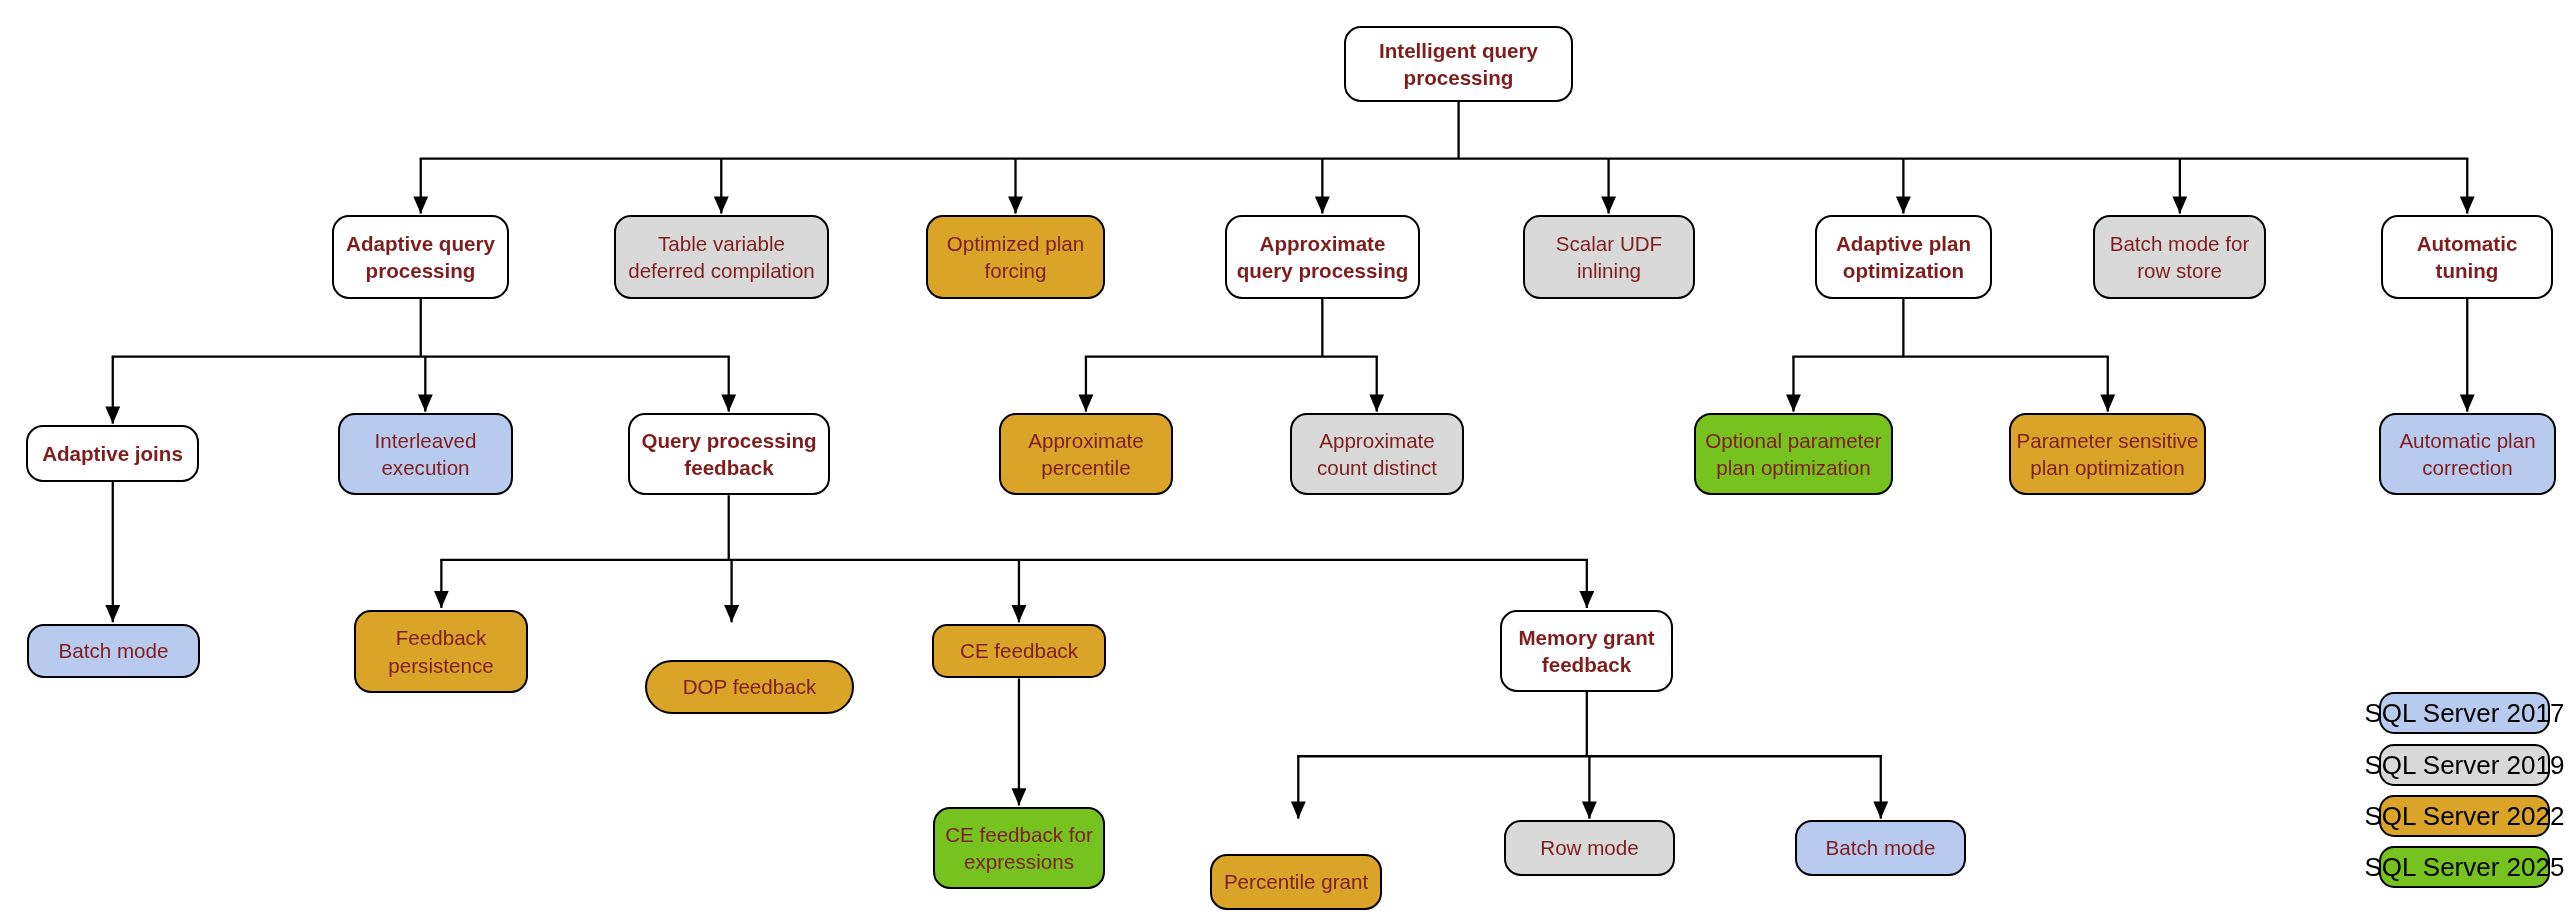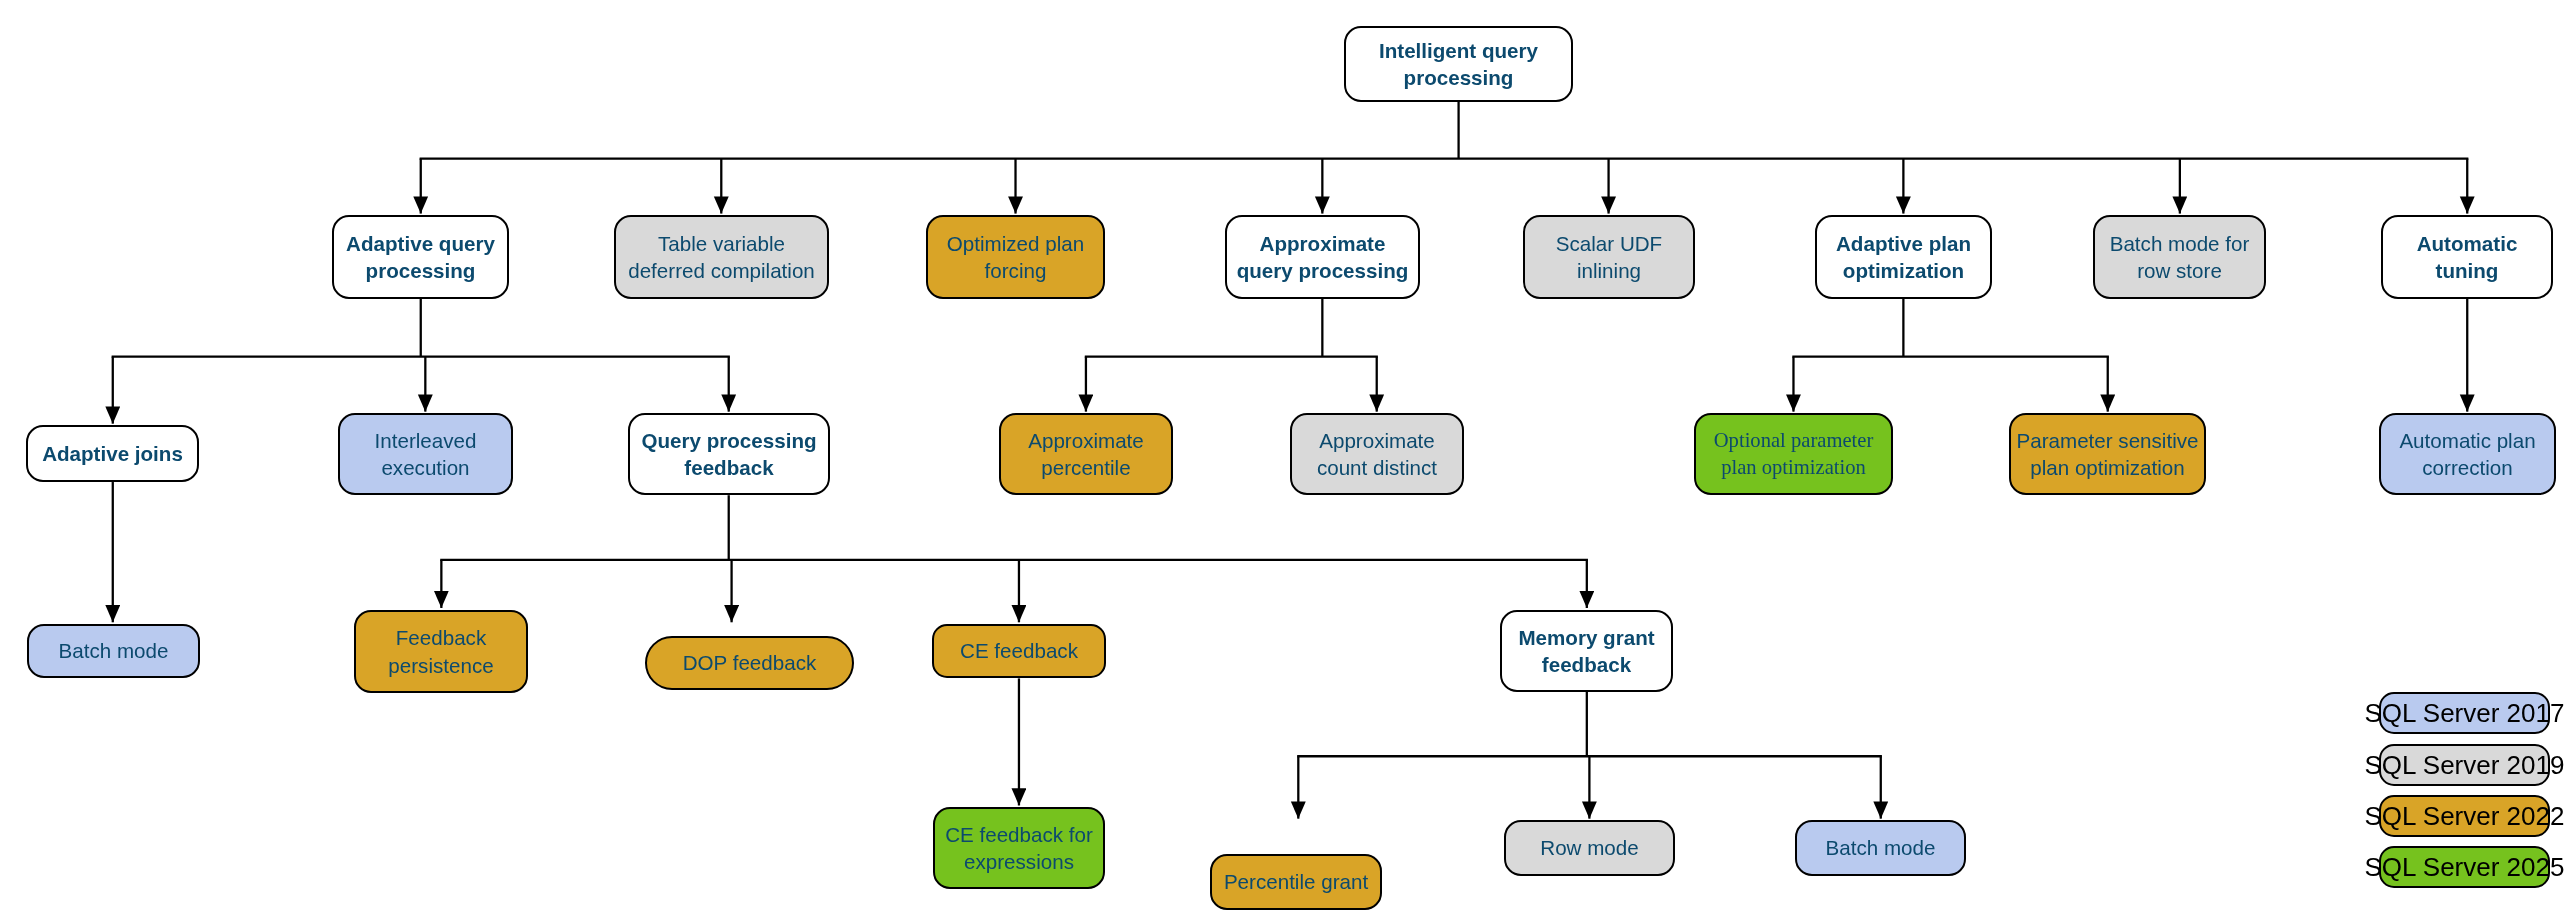--- a/index.html
+++ b/index.html
@@ -26,21 +26,21 @@
     box-sizing: border-box;
     border: 2.3px solid #000000;
     border-radius: 17px;
     display: flex;
     align-items: center;
     justify-content: center;
     text-align: center;
     white-space: pre;
     font-size: 20.6px;
     line-height: 1.32;
-    color: #0c4a6e;
+    color: #7f1d1d;
     font-weight: 400;
     z-index: 2;
   }
   .node.cat-none {
     background: #ffffff;
     font-weight: 700;
   }
   .legend-pill {
     position: absolute;
     box-sizing: border-box;
@@ -128,30 +128,30 @@
 tuning</div>
       <div class="node cat-none" style="left: 26px; top: 425px; width: 173px; height: 57px; background: rgb(255, 255, 255);">Adaptive joins</div>
       <div class="node cat-2017" style="left: 338px; top: 413px; width: 175px; height: 82px; background: rgb(185, 202, 239);">Interleaved
 execution</div>
       <div class="node cat-none" style="left: 628px; top: 413px; width: 202px; height: 82px; background: rgb(255, 255, 255);">Query processing
 feedback</div>
       <div class="node cat-2022" style="left: 999px; top: 413px; width: 174px; height: 82px; background: rgb(217, 164, 39);">Approximate
 percentile</div>
       <div class="node cat-2019" style="left: 1290px; top: 413px; width: 174px; height: 82px; background: rgb(217, 217, 217);">Approximate
 count distinct</div>
-      <div class="node cat-2025" style="left: 1694px; top: 413px; width: 199px; height: 82px; background: rgb(118, 194, 30); font-family: Liberation Serif, serif;">Optional parameter
+      <div class="node cat-2025" style="left: 1694px; top: 413px; width: 199px; height: 82px; background: rgb(118, 194, 30);">Optional parameter
 plan optimization</div>
       <div class="node cat-2022" style="left: 2009px; top: 413px; width: 197px; height: 82px; background: rgb(217, 164, 39);">Parameter sensitive
 plan optimization</div>
       <div class="node cat-2017" style="left: 2379px; top: 413px; width: 177px; height: 82px; background: rgb(185, 202, 239);">Automatic plan
 correction</div>
       <div class="node cat-2017" style="left: 27px; top: 624px; width: 173px; height: 54px; background: rgb(185, 202, 239);">Batch mode</div>
       <div class="node cat-2022" style="left: 354px; top: 610px; width: 174px; height: 83px; background: rgb(217, 164, 39);">Feedback
 persistence</div>
-      <div class="node cat-2022" style="left: 645px; top: 636px; width: 209px; height: 54px; background: rgb(217, 164, 39); border-radius: 27px;">DOP feedback</div>
+      <div class="node cat-2022" style="left: 645px; top: 660px; width: 209px; height: 54px; background: rgb(217, 164, 39); border-radius: 27px;">DOP feedback</div>
       <div class="node cat-2022" style="left: 932px; top: 624px; width: 174px; height: 54px; background: rgb(217, 164, 39); border-radius: 15px;">CE feedback</div>
       <div class="node cat-none" style="left: 1500px; top: 610px; width: 173px; height: 82px; background: rgb(255, 255, 255);">Memory grant
 feedback</div>
       <div class="node cat-2025" style="left: 933px; top: 807px; width: 172px; height: 82px; background: rgb(118, 194, 30);">CE feedback for
 expressions</div>
       <div class="node cat-2022" style="left: 1210px; top: 820px; width: 172px; height: 56px; background: rgb(217, 164, 39); margin-top: 34px;">Percentile grant</div>
       <div class="node cat-2019" style="left: 1504px; top: 820px; width: 171px; height: 56px; background: rgb(217, 217, 217);">Row mode</div>
       <div class="node cat-2017" style="left: 1795px; top: 820px; width: 171px; height: 56px; background: rgb(185, 202, 239);">Batch mode</div>
     </div>
   <div id="legend-layer">

